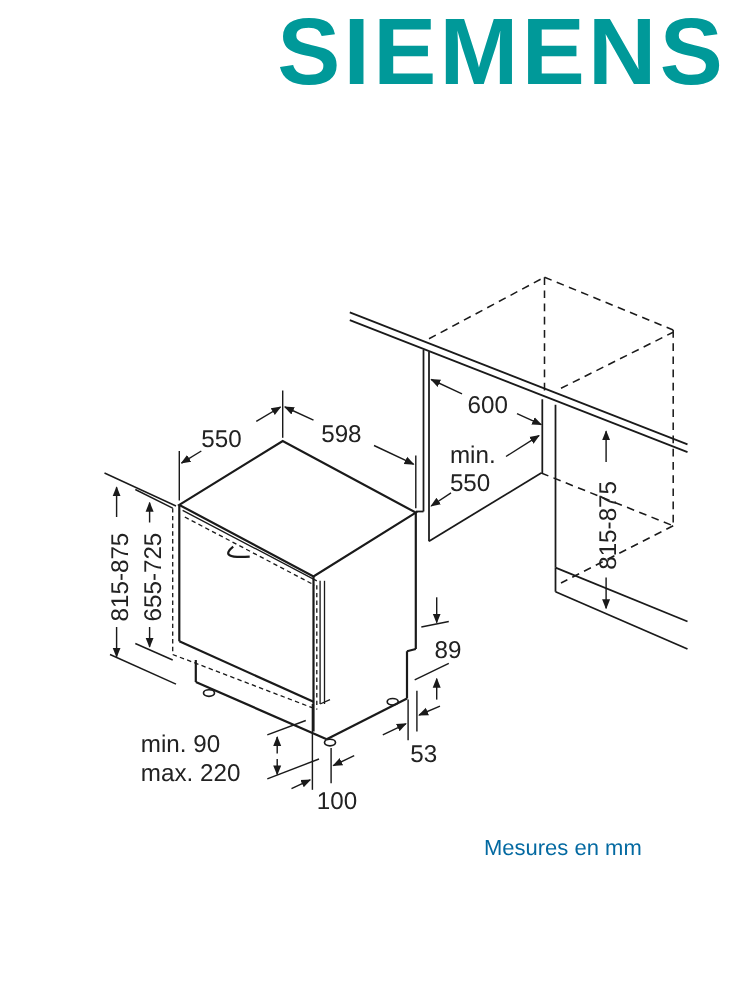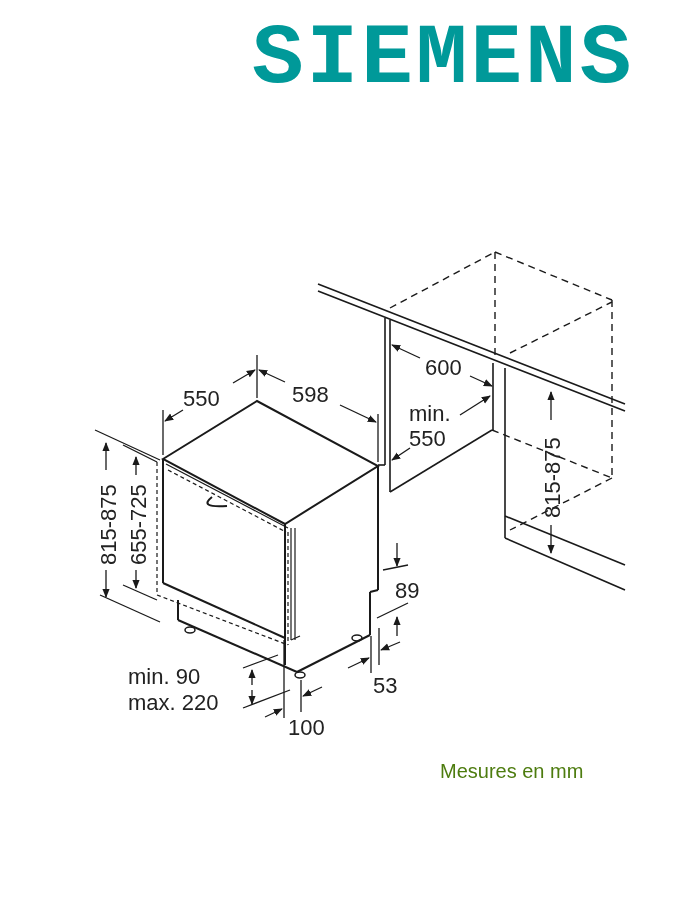--- a/index.html
+++ b/index.html
@@ -1,20 +1,20 @@
 <!DOCTYPE html>
 <html><head>
 <meta charset="utf-8">
 <style>
   html, body { margin: 0; padding: 0; background: #ffffff; }
   body { width: 675px; height: 900px; position: relative; overflow: hidden; font-family: "Liberation Sans", sans-serif; }
-  .logo { position: absolute; left: 252px; top: 16px; font-family: Liberation Mono, monospace; font-weight: bold; font-size: 86px; letter-spacing: 3px; line-height: 1; transform: scaleX(1.0); transform-origin: left top; }
+  .logo { position: absolute; left: 252px; top: 4px; font-family: Liberation Sans, sans-serif; font-weight: bold; font-size: 86px; letter-spacing: 3px; line-height: 1; transform: scaleX(1.0); transform-origin: left top; }
   svg.drawing { position: absolute; left: 0; top: 0; }
   .lbl { font-family: "Liberation Sans", sans-serif; font-size: 22px; fill: #222; }
-  .caption { position: absolute; left: 440px; top: 760px; font-size: 20px; color: #4d7c0f; }
+  .caption { position: absolute; left: 440px; top: 760px; font-size: 20px; color: #0369a1; }
 </style>
 </head>
 <body>
 
 <div class="logo" style="color:#009999;">SIEMENS</div>
 
 <svg class="drawing" width="675" height="900" viewBox="0 0 675 900">
   <defs>
     <marker id="arr" viewBox="0 0 10 10" refX="9" refY="5" markerWidth="7" markerHeight="7" orient="auto-start-reverse">
       <path d="M0,1 L10,5 L0,9 z" fill="#1a1a1a"></path>

